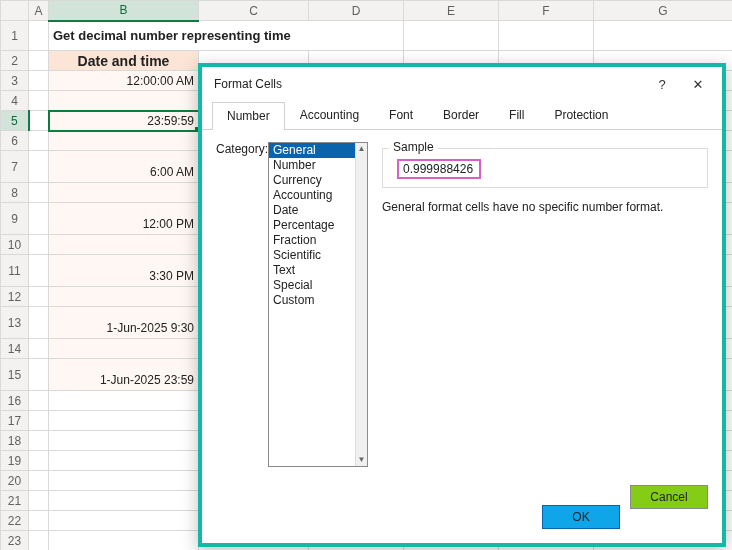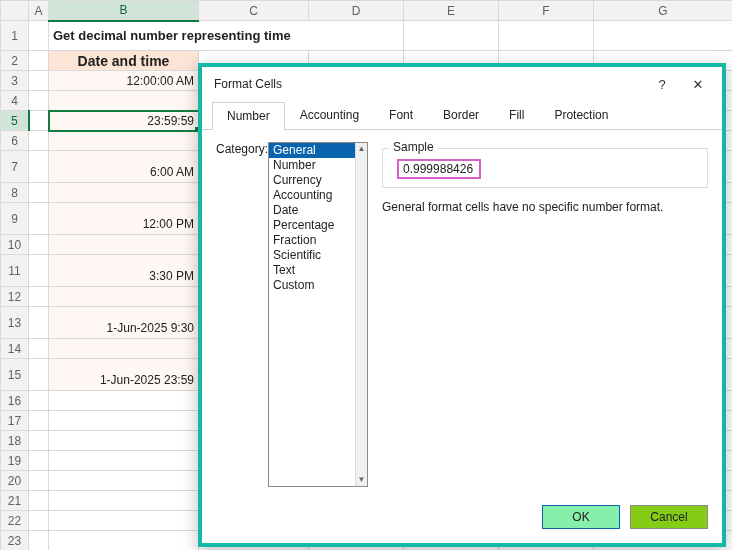--- a/index.html
+++ b/index.html
@@ -147,21 +147,21 @@
     display: flex; justify-content: flex-end; gap: 10px;
   }
   .btn {
     min-width: 78px; height: 24px;
     border: 1px solid #8a8a8a;
     background: #84cc16;
     font-size: 12px;
     display: flex; align-items: center; justify-content: center;
     cursor: default;
   }
-  .btn.primary { border: 1.5px solid #0a64ad; background: #86efac; }
+  .btn.primary { border: 1.5px solid #0a64ad; background: #0ea5e9; margin-top: 20px; }
 </style>
 </head>
 <body>
 
 <div class="sheet">
 <table>
   <colgroup>
     <col style="width:28px">
         <col style="width:20px">
         <col style="width:150px">
@@ -439,20 +439,21 @@
         <div class="listinner">
           <div class="listitem sel">General</div>
           <div class="listitem">Number</div>
           <div class="listitem">Currency</div>
           <div class="listitem">Accounting</div>
           <div class="listitem">Date</div>
           <div class="listitem">Percentage</div>
           <div class="listitem">Fraction</div>
           <div class="listitem">Scientific</div>
           <div class="listitem">Text</div>
+          <div class="listitem">Special</div>
           <div class="listitem">Custom</div>
         </div>
         <div class="scroll">
           <span class="arr">▲</span>
           <span class="arr">▼</span>
         </div>
       </div>
     </div>
     <div class="right">
       <div class="sgroup">

